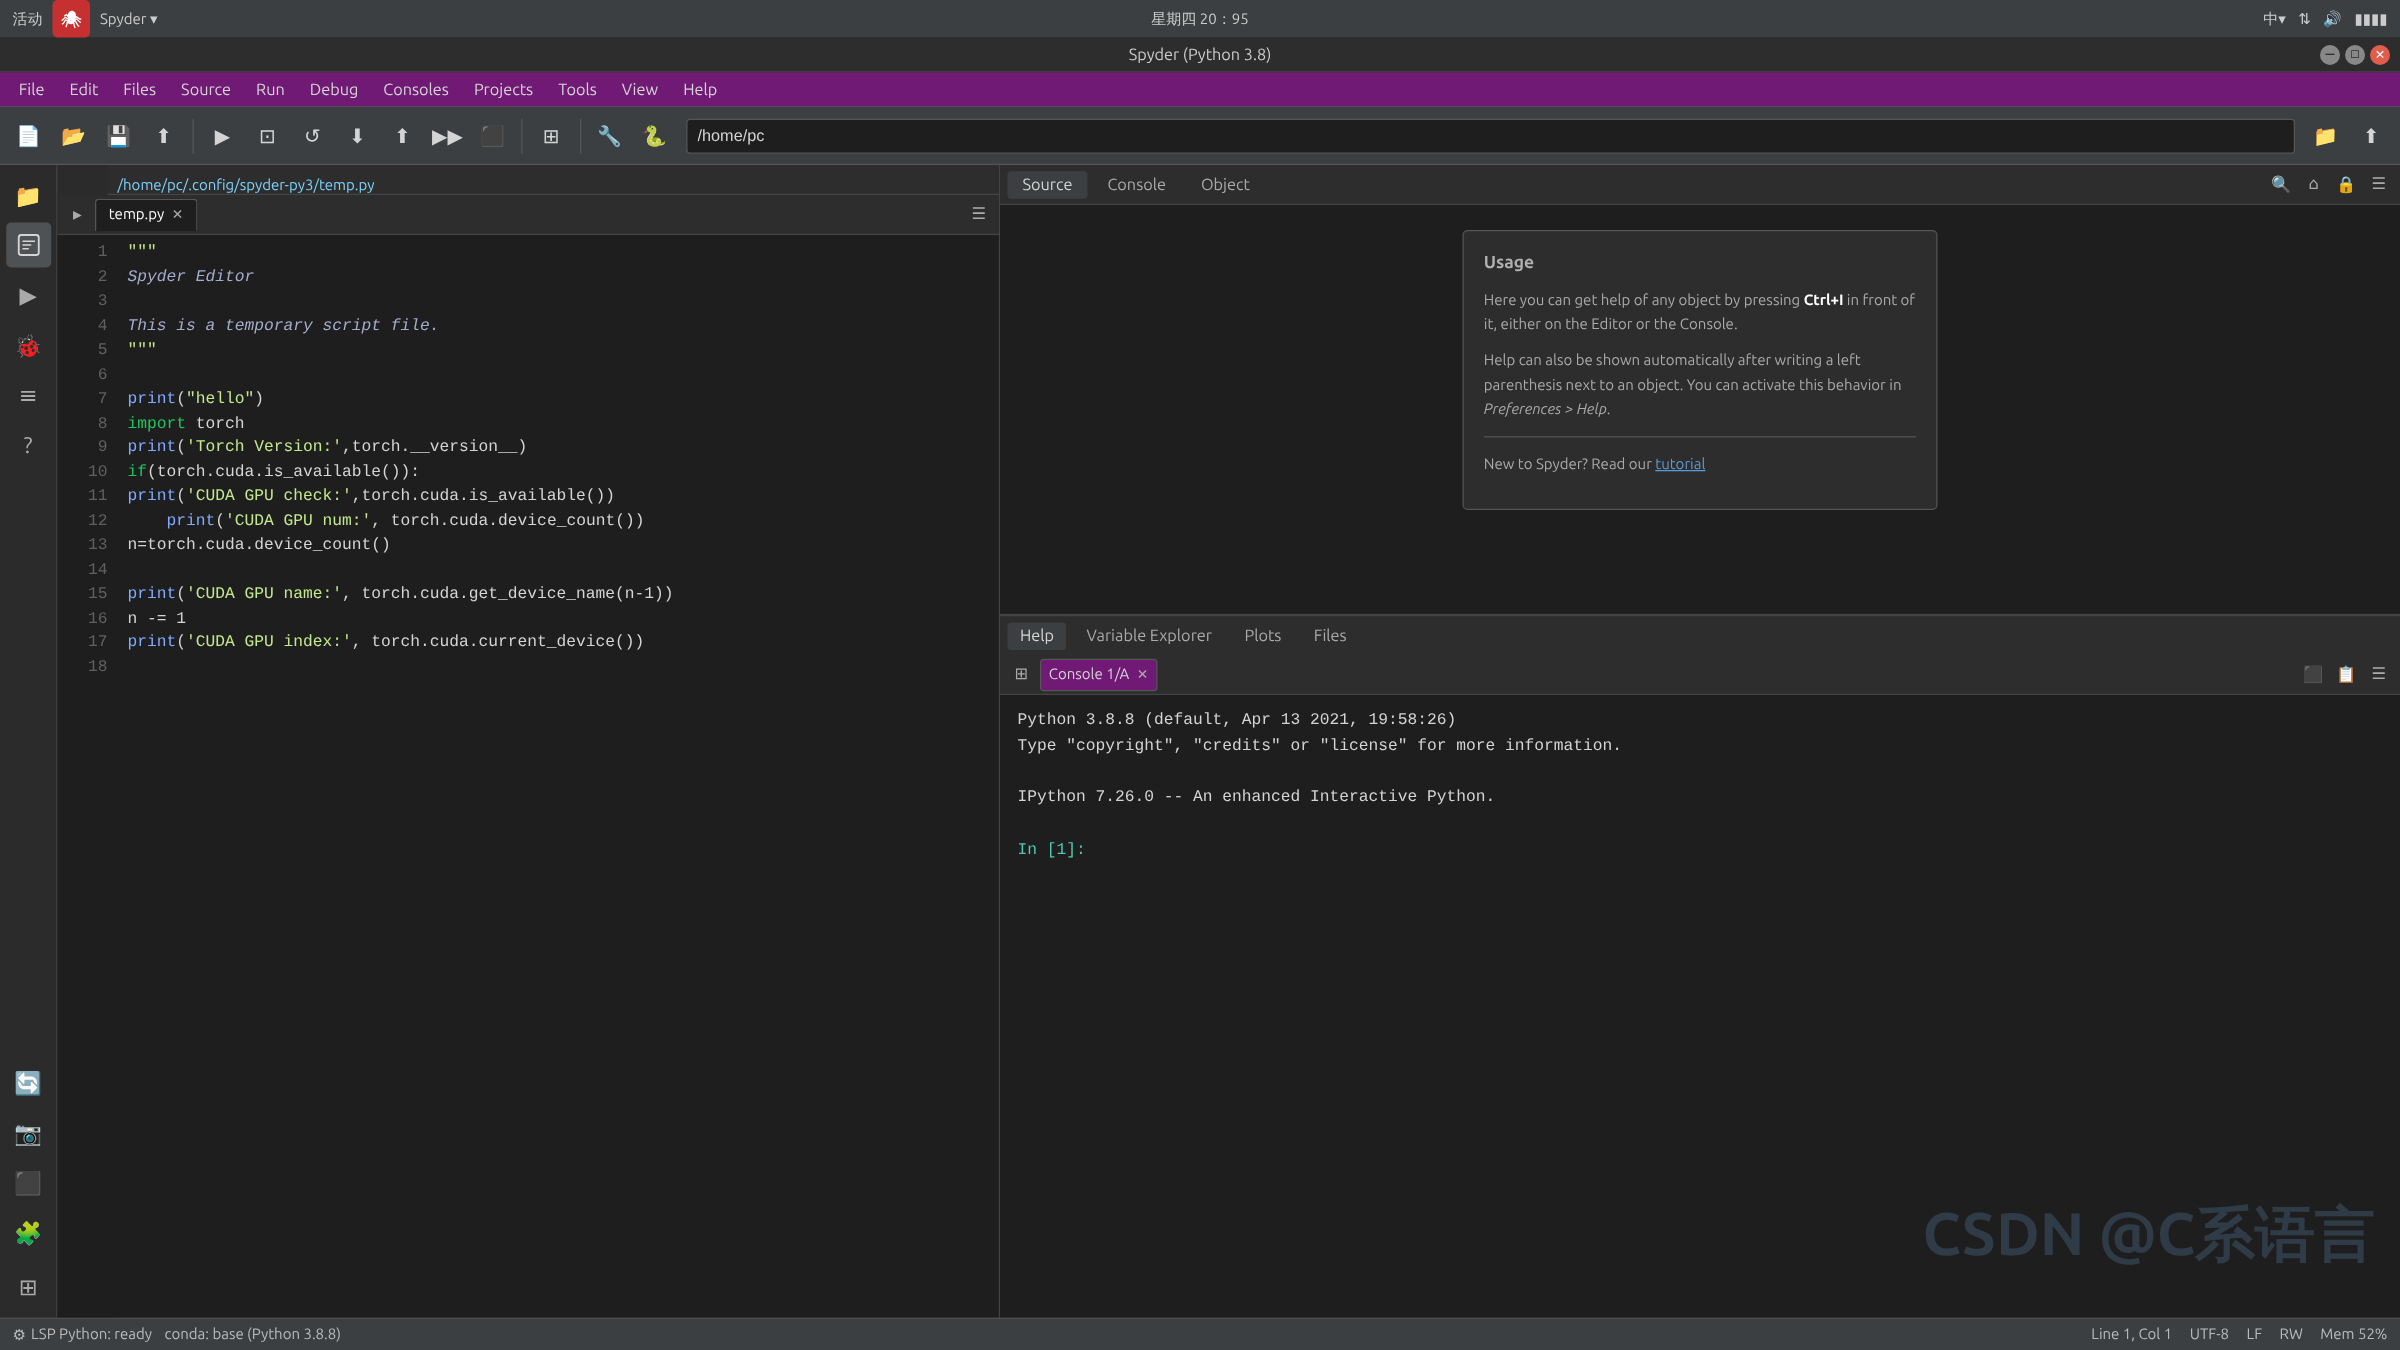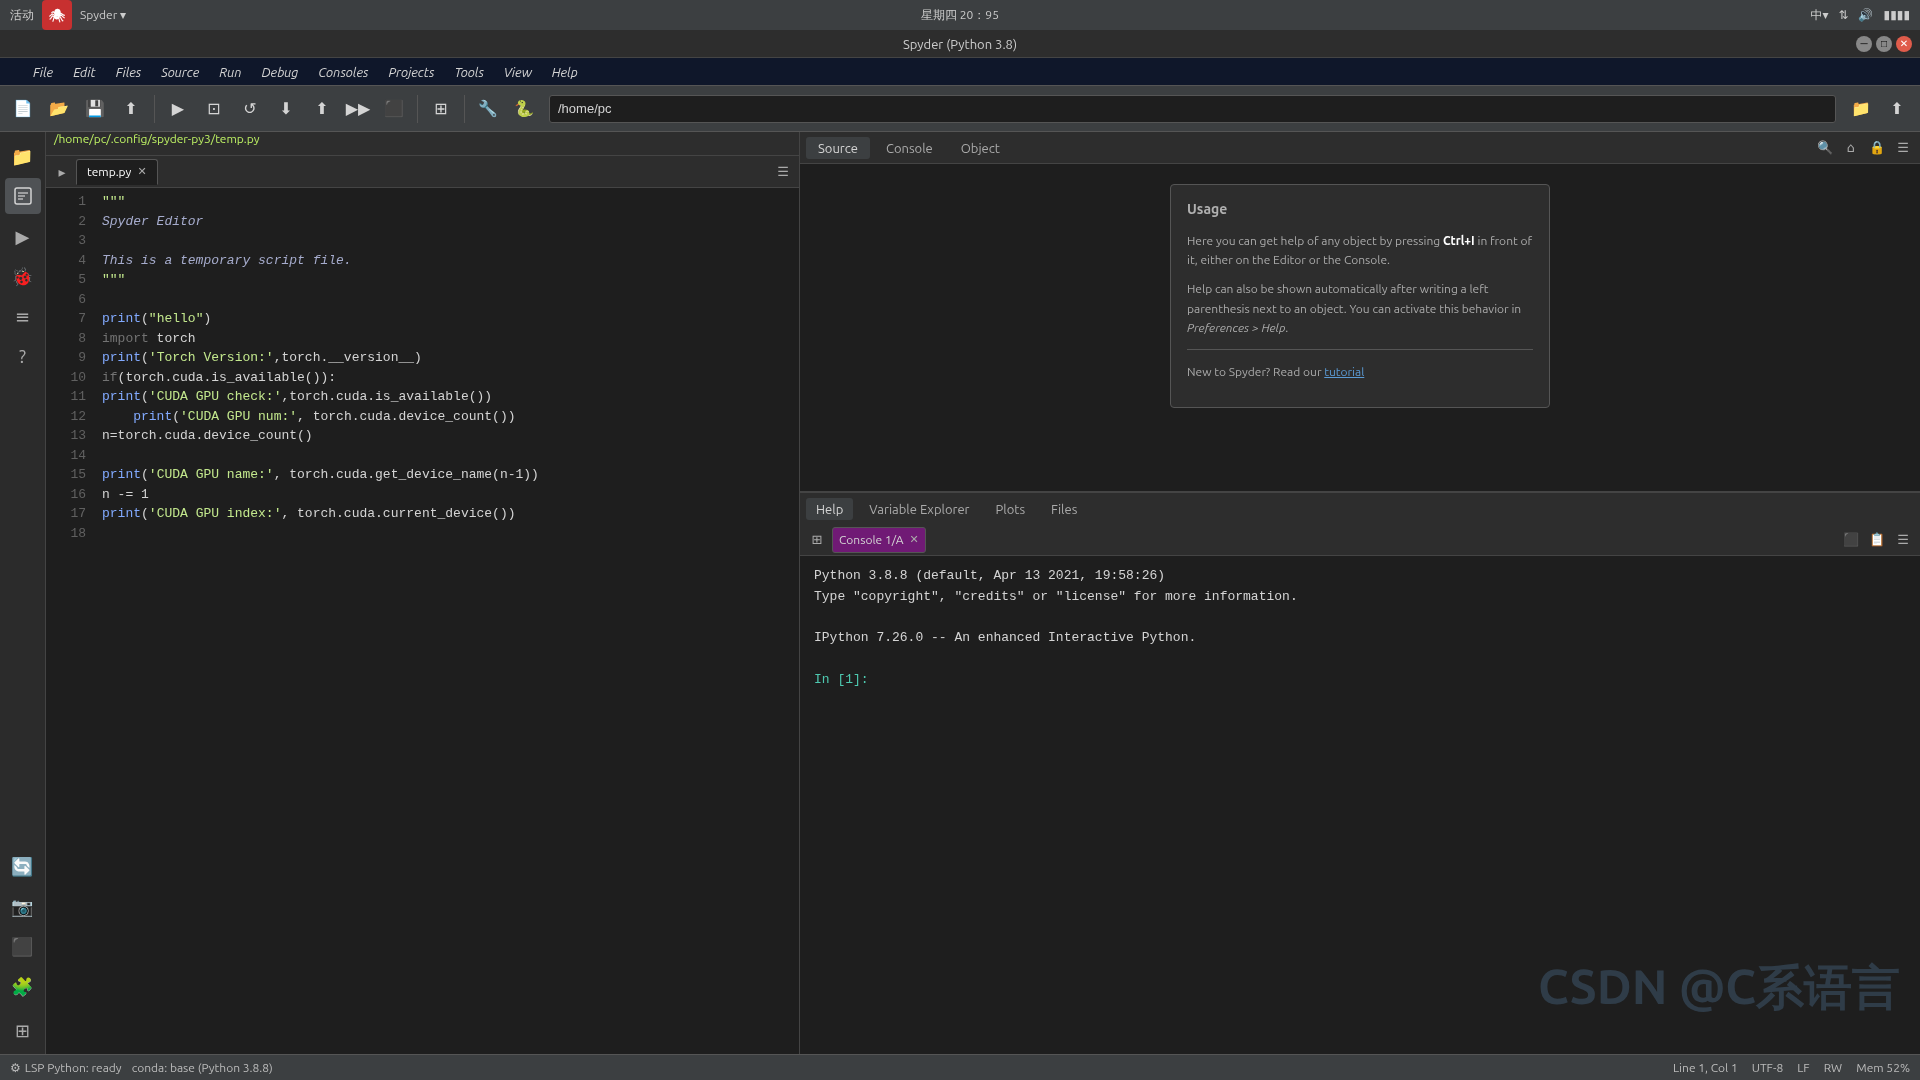--- a/index.html
+++ b/index.html
@@ -45,26 +45,25 @@
     .win-controls { display: flex; gap: 4px; }
     .win-btn { width: 16px; height: 16px; border-radius: 50%; border: none; cursor: pointer; font-size: 10px; display: flex; align-items: center; justify-content: center; }
     .win-minimize { background: #888; }
     .win-maximize { background: #888; }
     .win-close { background: #e05c4b; color: white; }
 
     
     .menubar {
       width: 100%;
       height: 28px;
-      background: #0f172a;
-      display: flex;
-      align-items: center;
-      padding: 0 23px;
+      background: #701a75;
+      display: flex;
+      align-items: center;
+      padding: 0 5px;
       border-bottom: 1px solid #555;
-      font-style: italic;
     }
     .menu-item {
       padding: 4px 10px;
       font-size: 13px;
       color: #d4d4d4;
       cursor: pointer;
       border-radius: 3px;
     }
 
     
@@ -140,25 +139,26 @@
       display: flex;
       flex-direction: column;
       border-right: 1px solid #444;
     }
 
     
     .file-path-bar {
       height: 24px;
       background: #2d2d2d;
       display: flex;
-      align-items: flex-start;
+      align-items: flex-end;
       padding: 0 8px;
       font-size: 12px;
-      color: #bef264;
+      color: #7dd3fc;
       border-bottom: 1px solid #444;
+      margin-left: 40px;
     }
 
     
     .tab-bar {
       height: 32px;
       background: #2d2d2d;
       display: flex;
       align-items: center;
       padding: 0 4px;
       border-bottom: 1px solid #444;
@@ -224,21 +224,21 @@
       font-family: 'Courier New', monospace;
       font-size: 13px;
       line-height: 1.5;
       color: #d4d4d4;
       overflow: hidden;
     }
     .code-line { white-space: pre; min-height: 19.5px; }
     .code-line.highlighted { background: #2a2a3a; }
 
     
-    .kw { color: #737373; } 
+    .kw { color: #22c55e; } 
     .str { color: #c3e88d; } 
     .fn { color: #82aaff; } 
     .cm { color: #546e7a; } 
     .ital { font-style: italic; color: #a6accd; }
 
     
     .right-pane {
       flex: 1;
       display: flex;
       flex-direction: column;

